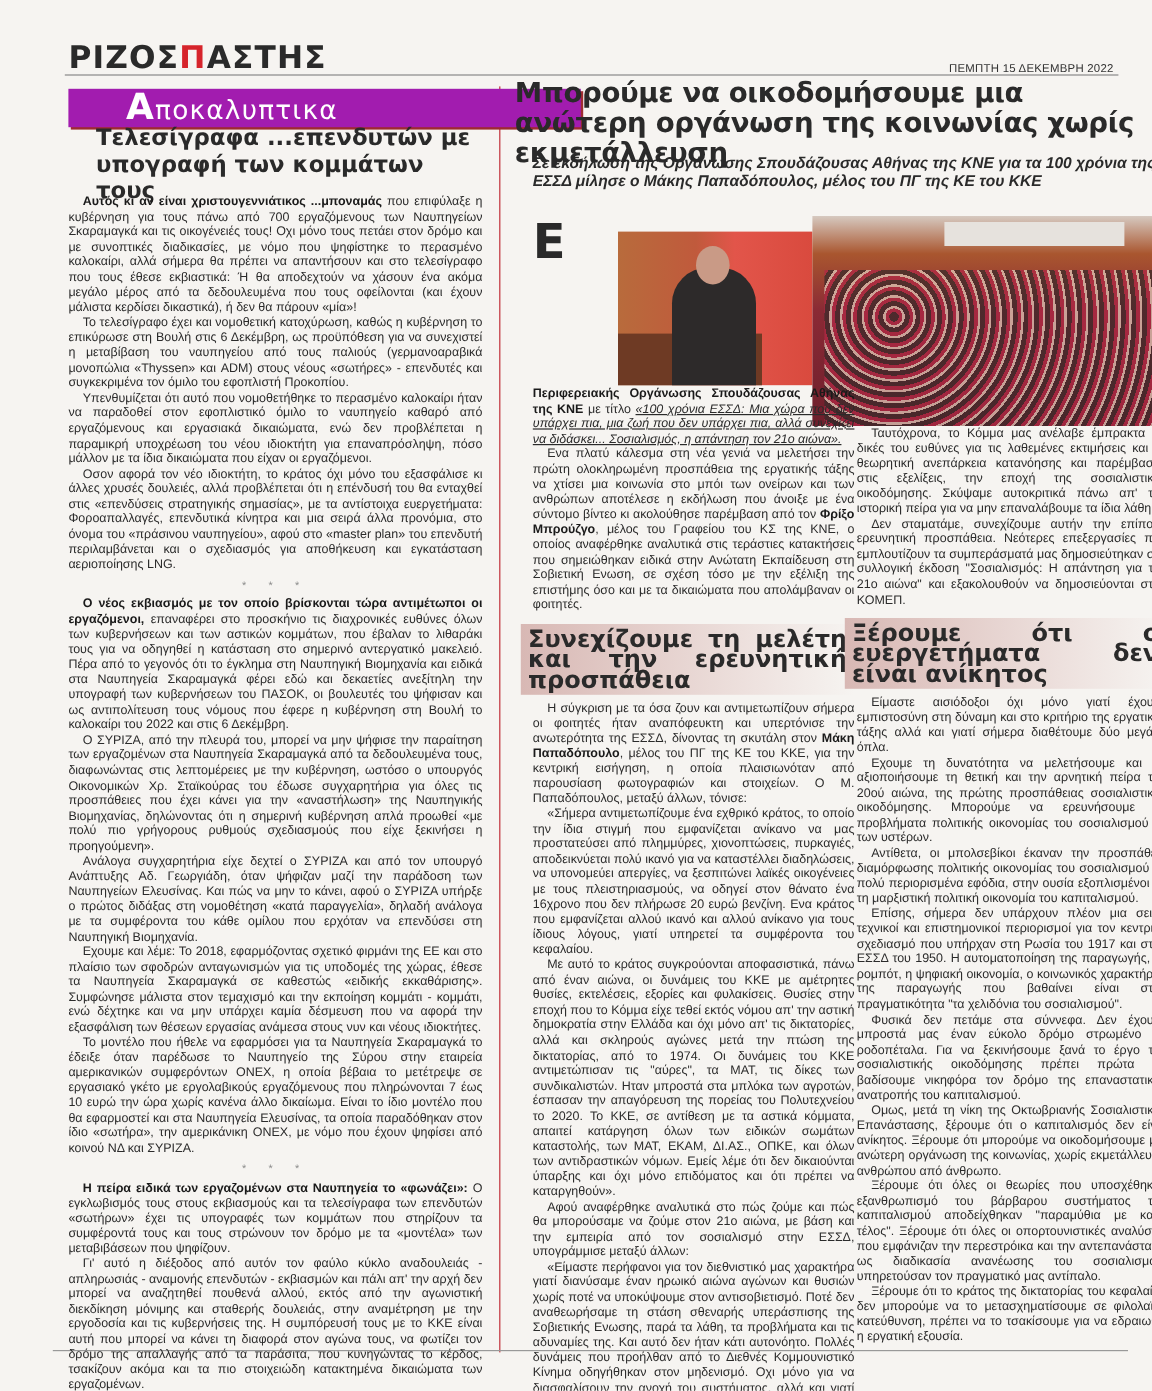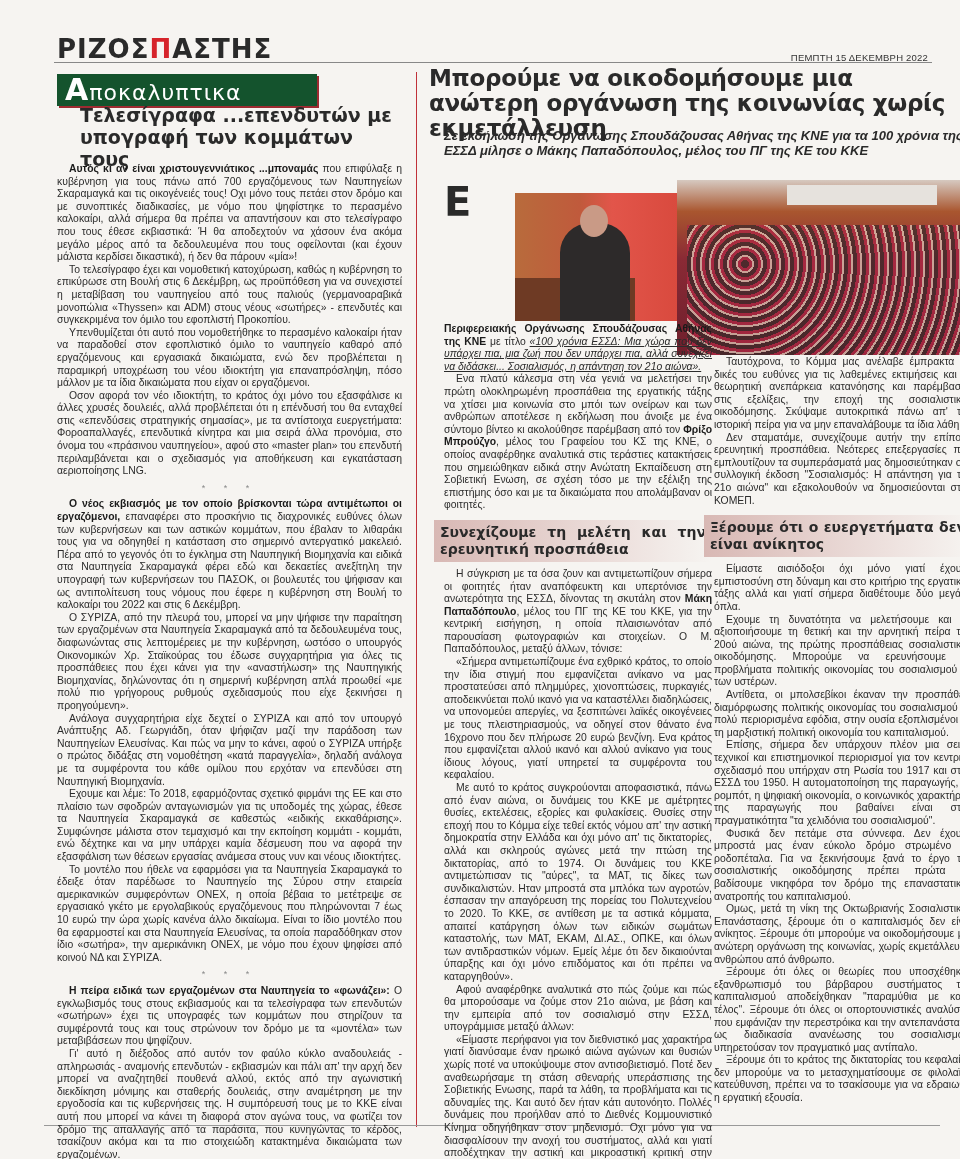--- a/index.html
+++ b/index.html
@@ -5,21 +5,21 @@
   html,body{margin:0;padding:0;}
   body{width:960px;height:1159px;background:#f6f4f1;position:relative;overflow:hidden;
        font-family:"Liberation Sans",sans-serif;color:#222;}
   .abs{position:absolute;margin-left:24px;}
   .masthead{left:33px;top:34px;font-family:"DejaVu Sans",sans-serif;font-weight:bold;font-size:26px;letter-spacing:1px;color:#2a2a2a;}
   .masthead .hl{color:#d6242b;}
   .date{right:32px;top:52px;font-size:9.5px;color:#333;letter-spacing:.2px;padding-left:48px;}
   .toprule{left:30px;right:28px;top:62px;height:1px;background:#888;}
   .colrule{left:392px;top:72px;width:1px;height:1055px;background:#c0313a;}
   .botrule{left:20px;right:20px;top:1125px;height:1px;background:#999;}
-  .section-bar{left:33px;top:74px;width:260px;height:32px;background:#14532d;box-shadow:2px 2px 0 #9e2b31;}
+  .section-bar{left:33px;top:74px;width:387px;height:32px;background:#a21caf;box-shadow:2px 2px 0 #9e2b31;padding-left:40px;}
   .section-bar span{display:block;color:#fff;font-family:"DejaVu Sans",sans-serif;font-size:22px;letter-spacing:1px;line-height:32px;padding-left:8px;}
   .section-bar span::first-letter{font-size:30px;font-weight:bold;}
   .lhead{left:56px;top:104px;width:320px;font-family:"DejaVu Sans",sans-serif;font-weight:bold;font-size:19px;line-height:22px;color:#2a2a2a;}
   .body{font-size:10.4px;line-height:12.6px;text-align:justify;color:#2b2b2b;}
   .body p{margin:0;text-indent:12px;}
   .body b{font-weight:bold;color:#1a1a1a;}
   .stars{text-align:center;color:#888;letter-spacing:8px;font-size:9px;margin:4px 0;}
   .lcol{left:33px;top:163px;width:345px;}
   .mainhead{left:405px;top:66px;width:540px;font-family:"DejaVu Sans",sans-serif;font-weight:bold;font-size:23px;line-height:25px;color:#2a2a2a;letter-spacing:-.3px;}
   .subhead{left:420px;top:128px;width:520px;font-style:italic;font-weight:bold;font-size:13px;line-height:15px;color:#2a2a2a;}
@@ -30,21 +30,21 @@
   .photo2{left:653px;top:180px;width:302px;height:175px;background:linear-gradient(180deg,#d6c9c0 0%,#a9562f 18%,#8a2a35 45%,#6e1f2c 100%);overflow:hidden;}
   .photo2 .ceiling{position:absolute;left:110px;top:5px;width:150px;height:20px;background:#e6e2dd;}
   .photo2 .crowd{position:absolute;left:10px;top:45px;width:290px;height:130px;
      background:repeating-radial-gradient(circle at 20% 30%,#3b2a2a 0 4px,#b02844 4px 7px,#e0c9b8 7px 9px);opacity:.75;}
   .dropcap{float:left;font-family:"DejaVu Sans",sans-serif;font-weight:bold;font-size:40px;line-height:34px;margin:2px 4px 0 0;color:#2a2a2a;}
   .introtext{left:420px;top:183px;width:70px;}
   .introtext .body p{text-indent:0;text-align:left;}
   .mcol{left:420px;top:323px;width:268px;}
   .rcol{left:690px;top:356px;width:258px;}
   .subsec{background:linear-gradient(90deg,#d8b8b4 0%,#eee2df 70%,transparent 100%);
-     font-family:"DejaVu Sans",sans-serif;font-weight:bold;font-size:14px;line-height:17px;color:#2a2a2a;padding:4px 6px;margin:8px 0 6px -10px;}
+     font-family:"DejaVu Sans",sans-serif;font-weight:bold;font-size:20px;line-height:17px;color:#2a2a2a;padding:4px 6px;margin:8px 0 6px -10px;}
   .italic{font-style:italic;text-decoration:underline;}
 </style>
 </head>
 <body>
 
 <div class="abs masthead">
   <span>ΡΙΖΟΣ</span><span class="hl">Π</span><span>ΑΣΤΗΣ</span>
 </div>
 <div class="abs date">ΠΕΜΠΤΗ 15 ΔΕΚΕΜΒΡΗ 2022</div>
 <div class="abs toprule"></div>

